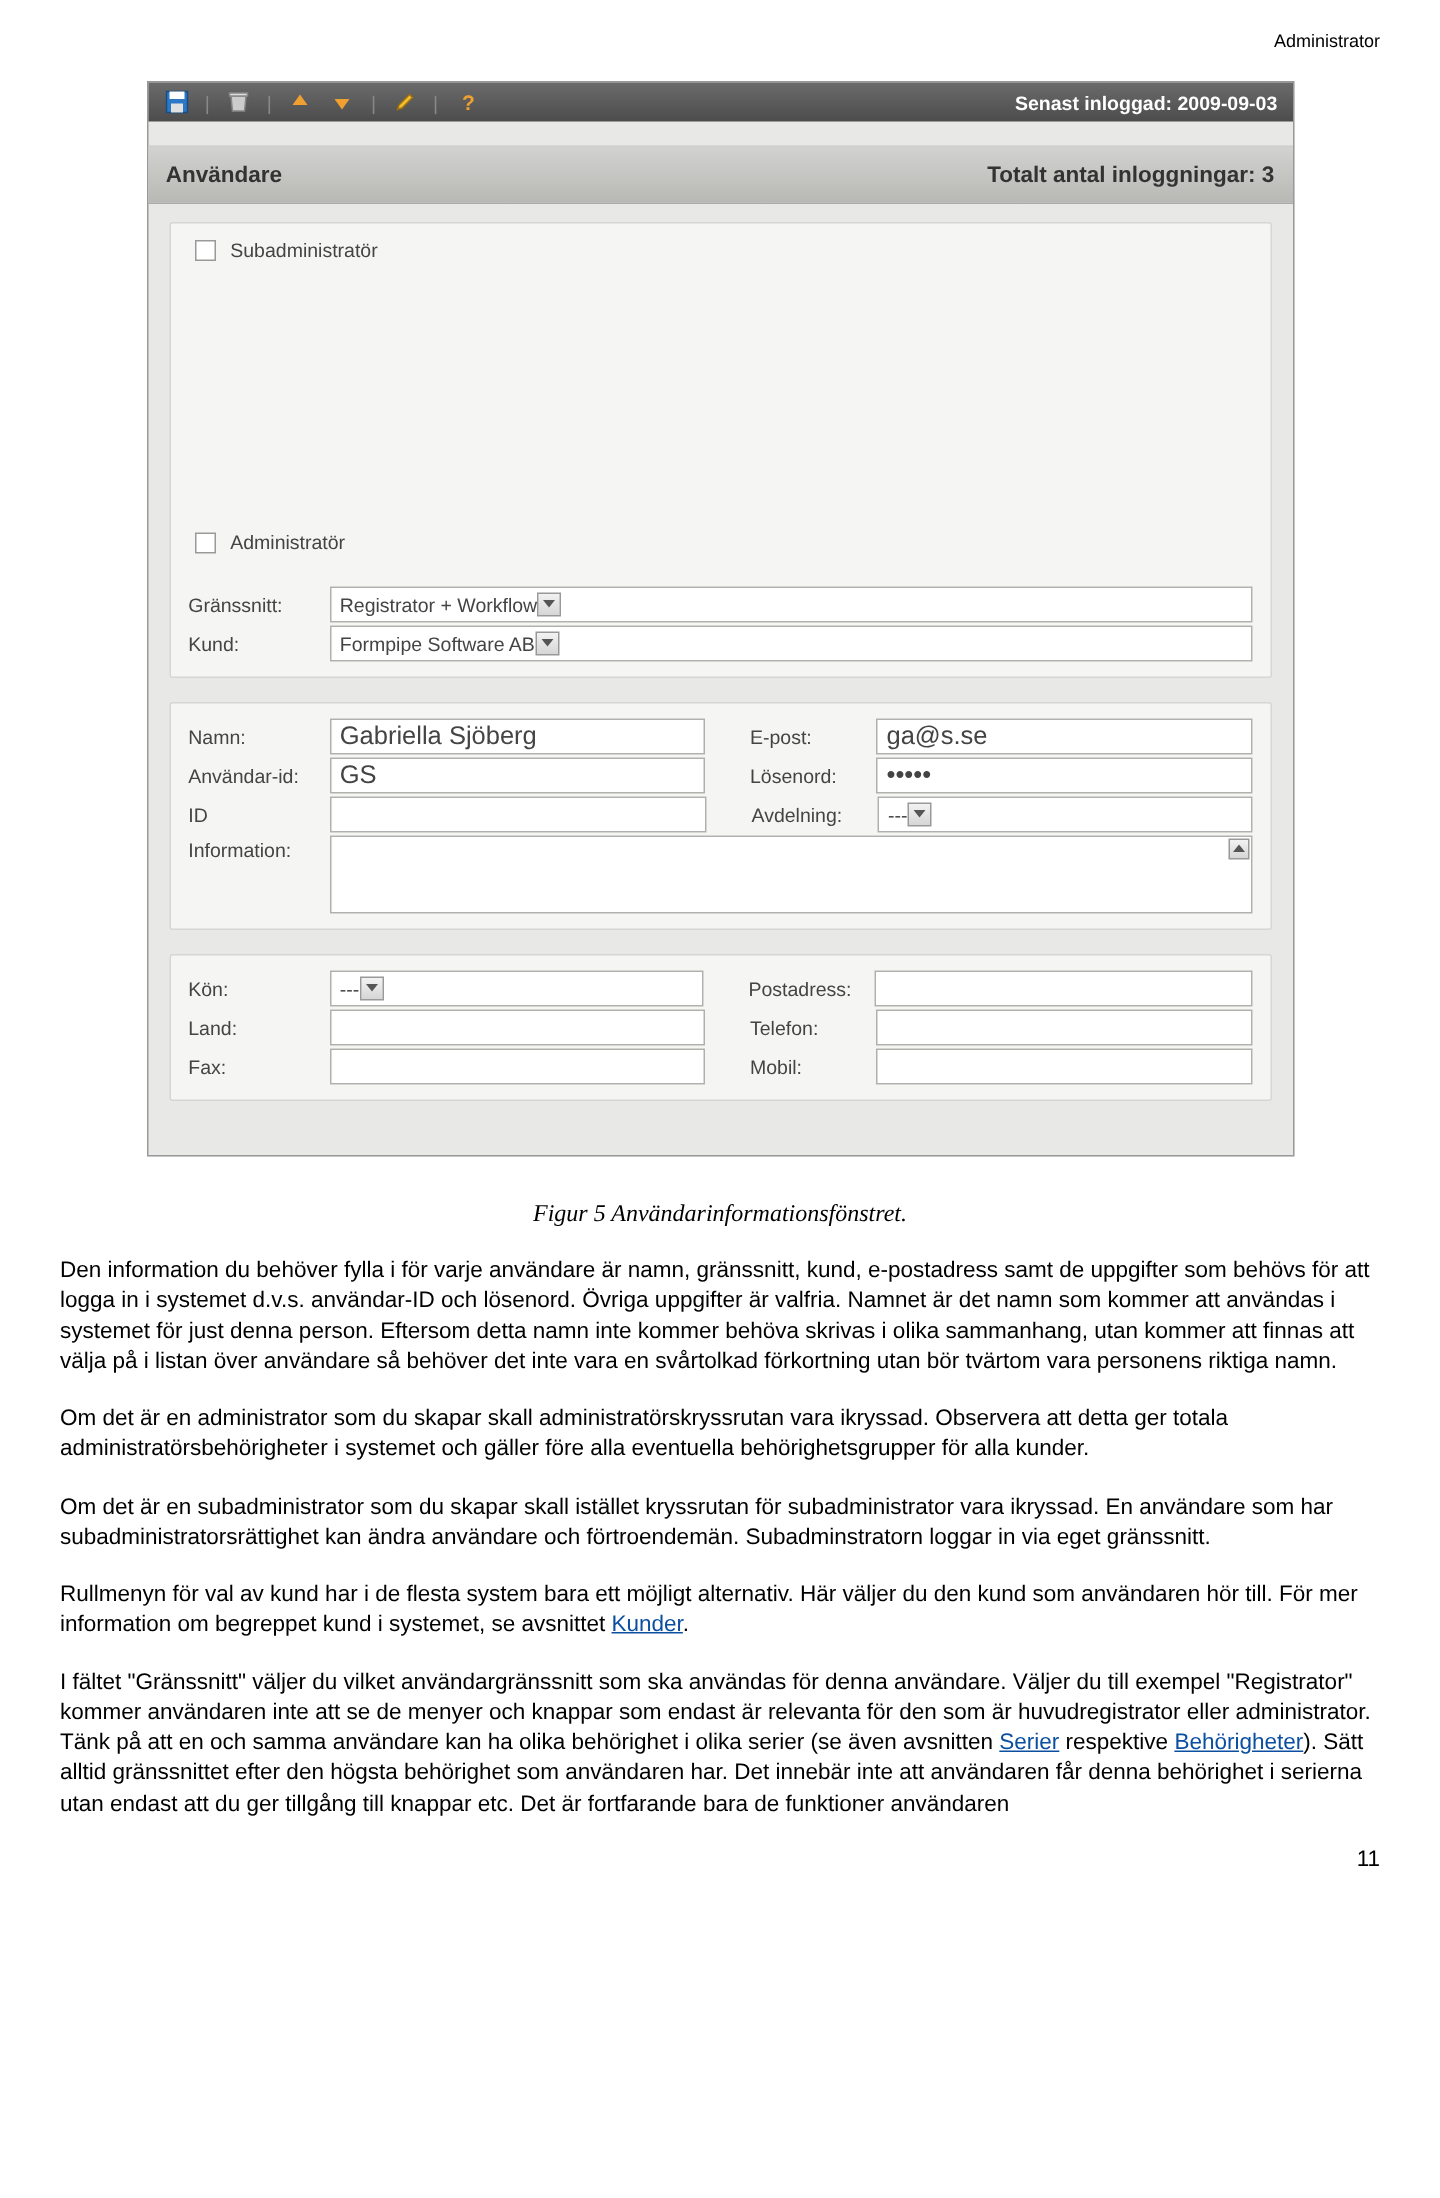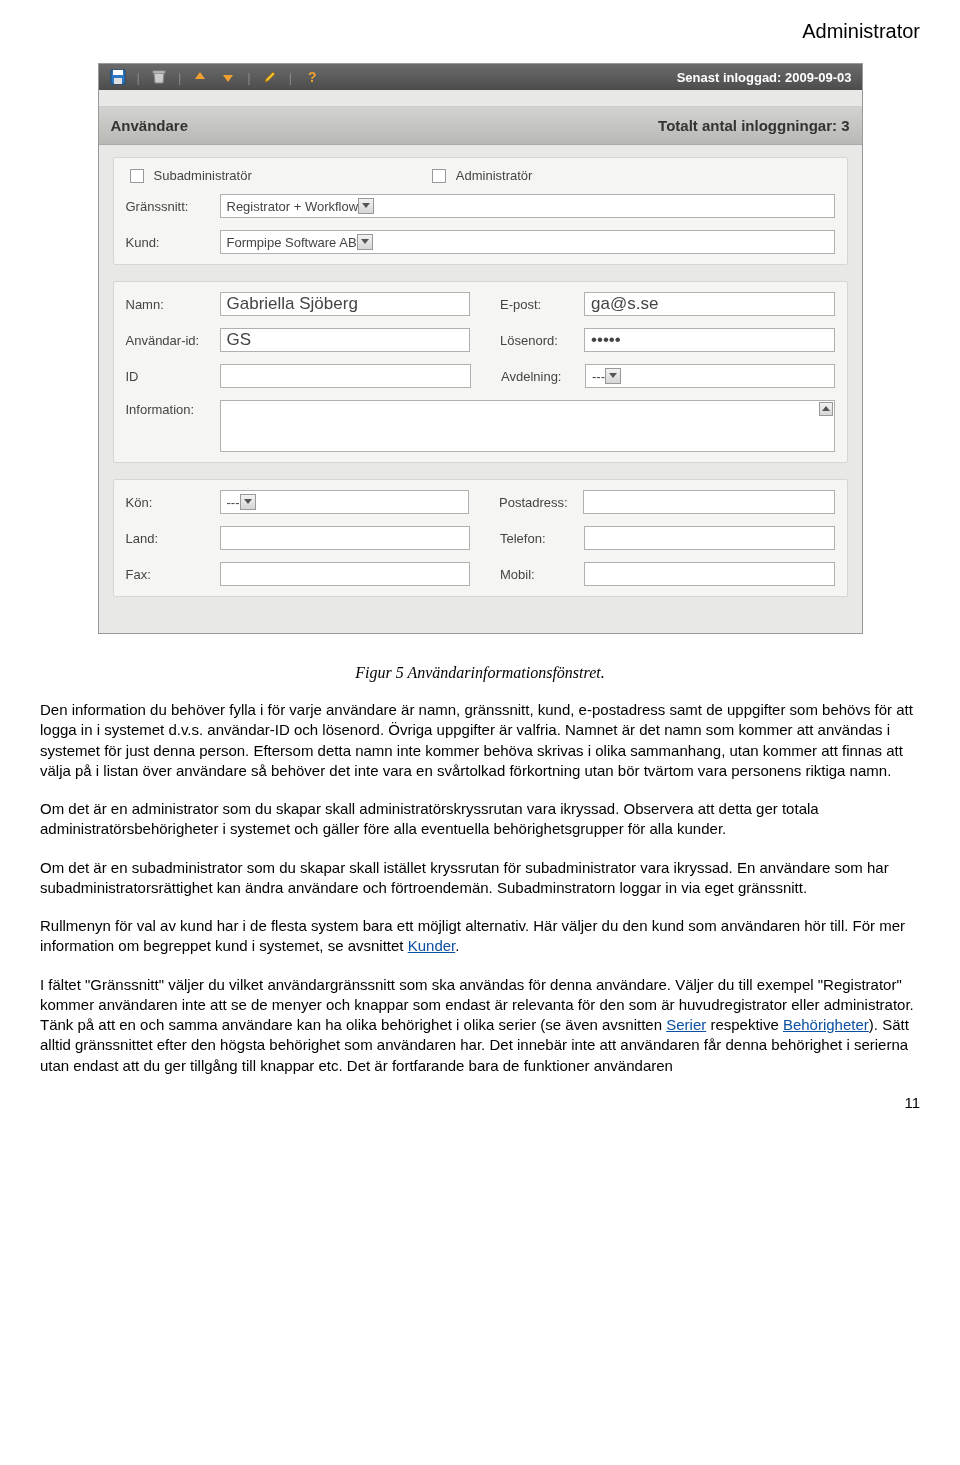--- a/index.html
+++ b/index.html
@@ -7,21 +7,21 @@
     font-family: Arial, Helvetica, sans-serif;
     background: #fff;
     width: 960px;
     margin: 0 auto;
     padding: 20px 40px 40px 40px;
     font-size: 15px;
     color: #000;
   }
   .header-label {
     text-align: right;
-    font-size: 20px;
+    font-size: 12px;
     margin-bottom: 20px;
   }
   
   .panel {
     width: 765px;
     margin: 0 auto 30px auto;
     border: 1px solid #999;
     background: #e8e8e6;
     font-size: 13px;
     color: #444;
@@ -54,21 +54,21 @@
   .section {
     background: #f5f5f3;
     border: 1px solid #d6d6d2;
     border-radius: 2px;
     padding: 10px 12px;
     margin-bottom: 16px;
   }
   .row {
     display: flex;
     align-items: center;
-    margin-bottom: 12px;
+    margin-bottom: 2px;
     gap: 6px;
   }
   .row:last-child { margin-bottom: 0; }
   .label {
     width: 88px;
     color: #444;
     font-size: 13px;
   }
   .label-right {
     width: 78px;
@@ -105,21 +105,21 @@
   }
   .checkbox {
     width: 14px; height: 14px;
     border: 1px solid #999;
     background: #fff;
     display: inline-block;
     margin-right: 6px;
     flex: 0 0 auto;
   }
   .checkrow { display: flex; align-items: center; gap: 4px; }
-  .top-checks { display: flex; gap: 180px; margin-bottom: 11px; padding-left: 4px; }
+  .top-checks { display: flex; gap: 180px; margin-bottom: 22px; padding-left: 4px; flex-direction: column; }
   .textarea {
     flex: 1;
     height: 52px;
     border: 1px solid #b0b0ac;
     background: #fff;
     position: relative;
   }
   .textarea-scroll {
     position: absolute; right: 1px; top: 1px;
     width: 14px; height: 14px;

